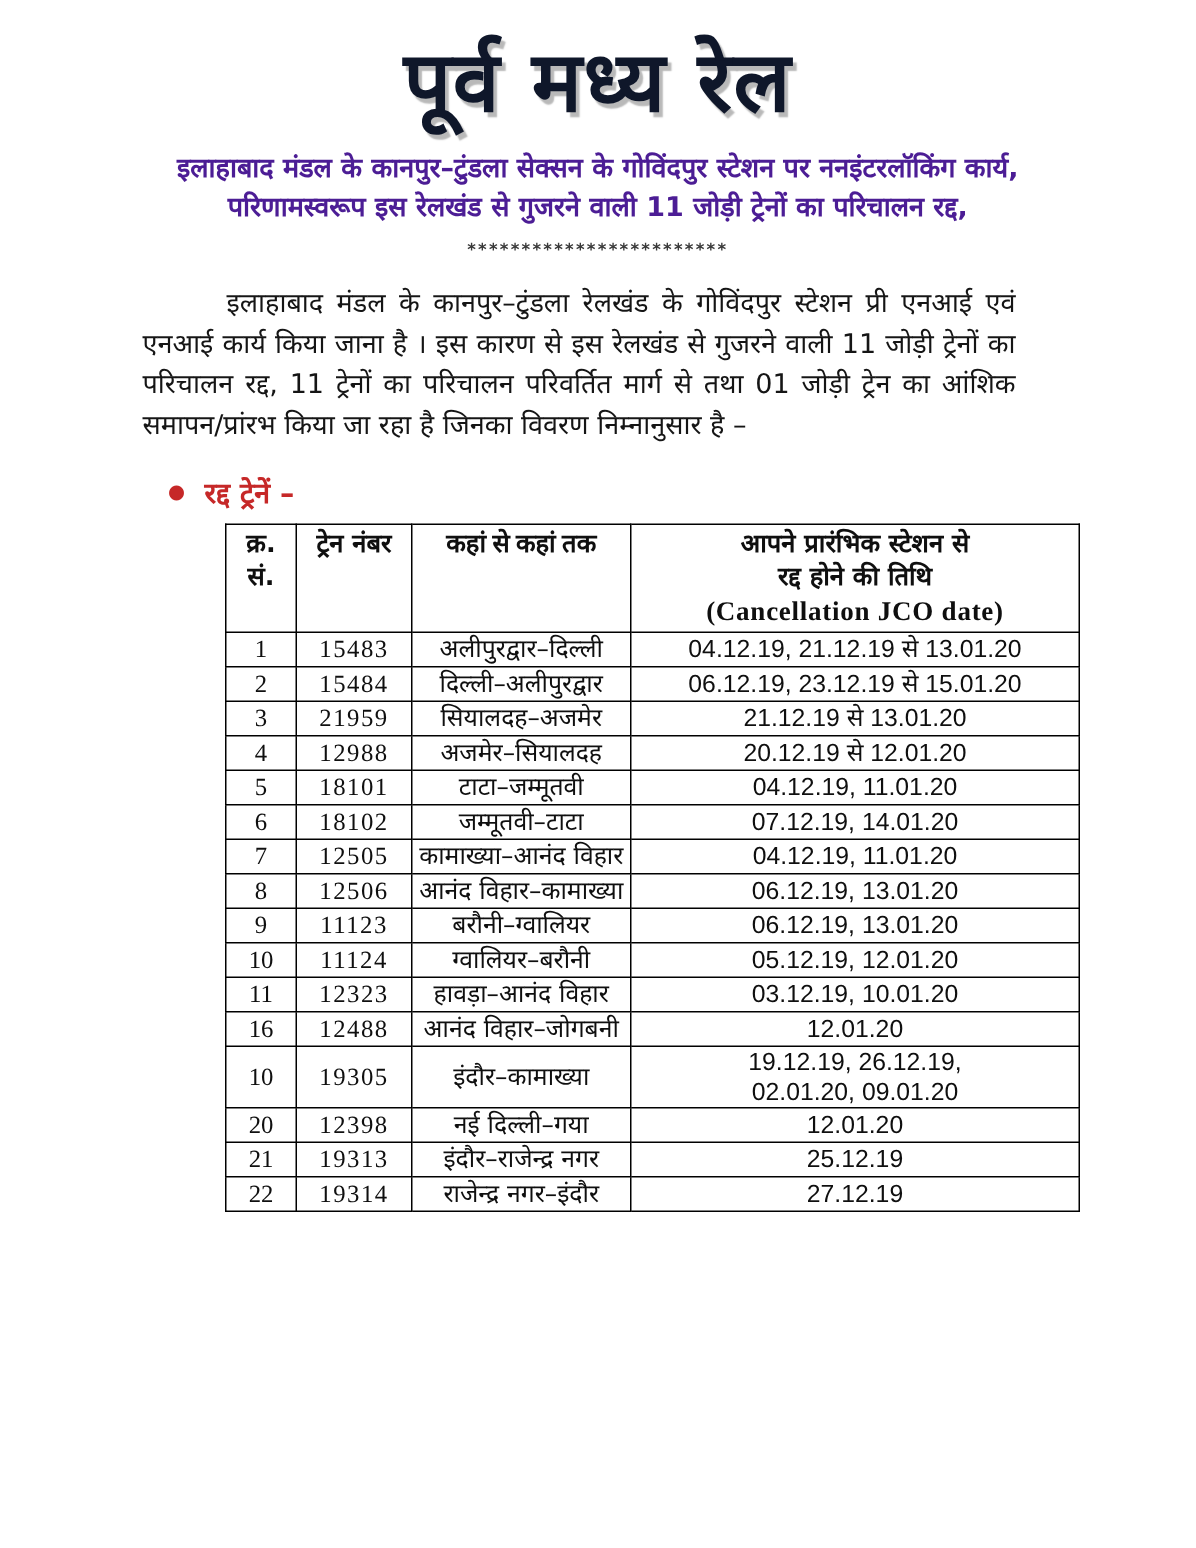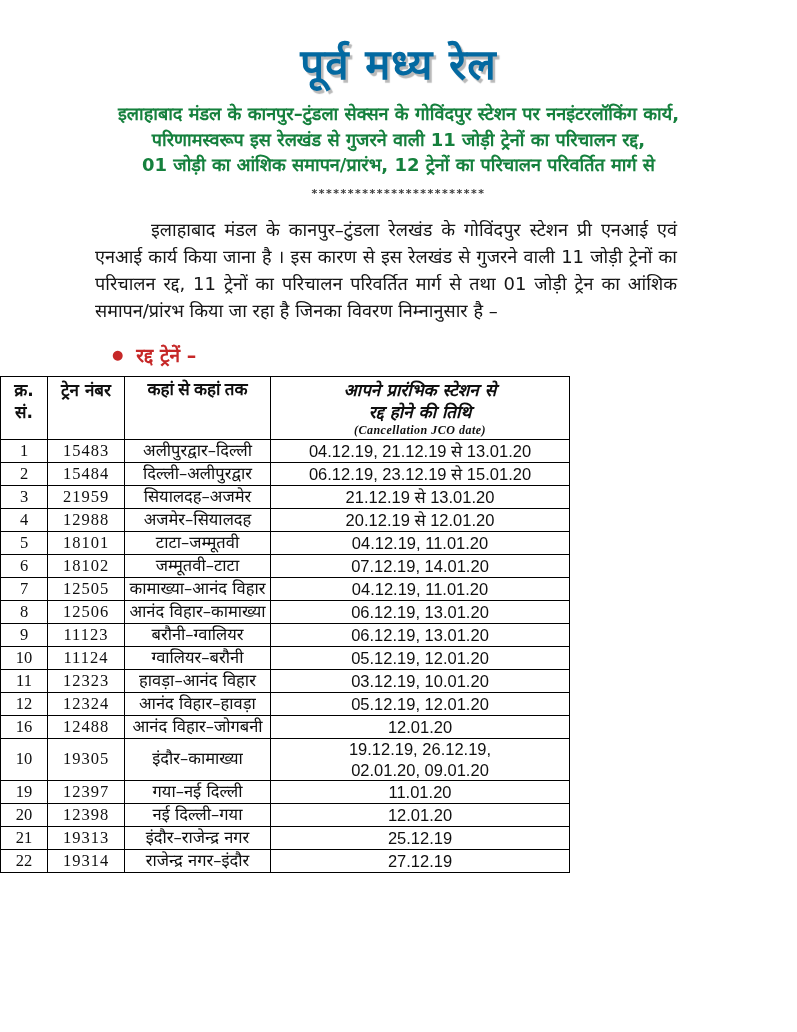--- a/index.html
+++ b/index.html
@@ -6,36 +6,36 @@
   body {
     width:797px; height:1032px;
     background:#ffffff;
     color:#121212;
     font-family:"DejaVu Sans", sans-serif;
     -webkit-font-smoothing:antialiased;
   }
   .page { position:relative; width:797px; height:1032px; overflow:hidden; background:#fff; }
 
   .doc-title {
-    margin:34px 0 6px 0;
-    text-align:center;
-    font-size:42px;
+    margin:14px 0 6px 0;
+    text-align:center;
+    font-size:56px;
     font-weight:bold;
     letter-spacing:1px;
-    color:#0369a1;
+    color:#0f172a;
     text-shadow:2.5px 3px 1px #b9b9b9;
   }
 
   .subtitle {
     margin:10px 60px 0 60px;
     text-align:center;
     font-weight:bold;
     font-size:18px;
     line-height:1.42;
-    color:#15803d;
+    color:#4c1d95;
   }
 
   .asterisk-divider {
     margin-top:9px;
     text-align:center;
     font-size:11px;
     font-weight:bold;
     letter-spacing:1.5px;
     color:#3a3a3a;
   }
@@ -55,44 +55,45 @@
     align-items:center;
     gap:13px;
     font-size:19px;
     font-weight:bold;
   }
   .section-heading .bullet { font-size:13px; line-height:1; }
 
   table.trains {
     border-collapse:collapse;
     table-layout:fixed;
+    margin-left:150px;
     width:541px;
     background:#fff;
   }
   table.trains th, table.trains td {
     border:1.6px solid #000;
   }
   table.trains th {
     vertical-align:top;
     font-size:17px;
     font-weight:bold;
     line-height:1.3;
     padding:2px 3px 1px 3px;
     text-align:center;
     color:#0f0f0f;
   }
   th.col-sn    { width:40px;  text-align:left; padding-left:7px; white-space:pre-line; }
   th.col-no    { width:70px; }
   th.col-route { width:139px;font-family:Liberation Serif, serif; }
-  th.col-dates { width:292px;font-style:italic; }
+  th.col-dates { width:292px; }
   .hdr-dates-hi { white-space:pre-line; }
   .hdr-dates-en {
     font-family:"Liberation Serif", serif;
     font-weight:bold;
-    font-size:12px;
+    font-size:18px;
     letter-spacing:0.5px;
   }
 
   table.trains td {
     height:22px;
     padding:0 3px;
     font-size:16.5px;
     line-height:1.22;
     text-align:center;
     vertical-align:middle;
@@ -119,21 +120,20 @@
 </head>
 <body>
 
 <div class="page">
 
   <h1 class="doc-title">पूर्व मध्य रेल</h1>
 
   <div class="subtitle">
     <div>इलाहाबाद मंडल के कानपुर–टुंडला सेक्सन के गोविंदपुर स्टेशन पर ननइंटरलॉकिंग कार्य,</div>
     <div>परिणामस्वरूप इस रेलखंड से गुजरने वाली 11 जोड़ी ट्रेनों का परिचालन रद्द,</div>
-    <div>01 जोड़ी का आंशिक समापन/प्रारंभ, 12 ट्रेनों का परिचालन परिवर्तित मार्ग से</div>
   </div>
 
   <div class="asterisk-divider">************************</div>
 
   <p class="body-para">इलाहाबाद मंडल के कानपुर–टुंडला रेलखंड के गोविंदपुर स्टेशन प्री एनआई एवं एनआई कार्य किया जाना है । इस कारण से इस रेलखंड से गुजरने वाली 11 जोड़ी ट्रेनों का परिचालन रद्द, 11 ट्रेनों का परिचालन परिवर्तित मार्ग से तथा 01 जोड़ी ट्रेन का आंशिक समापन/प्रांरभ किया जा रहा है जिनका विवरण निम्नानुसार है –</p>
 
   <div class="section-heading" style="color: rgb(198, 40, 40);">
     <span class="bullet">●</span>
     <span>रद्द ट्रेनें  –</span>
   </div>
@@ -213,45 +213,33 @@
           <td class="cell-route">ग्वालियर–बरौनी</td>
           <td class="cell-dates">05.12.19, 12.01.20</td>
         </tr>
         <tr>
           <td class="cell-sn">11</td>
           <td class="cell-no">12323</td>
           <td class="cell-route">हावड़ा–आनंद विहार</td>
           <td class="cell-dates">03.12.19, 10.01.20</td>
         </tr>
         <tr>
-          <td class="cell-sn">12</td>
-          <td class="cell-no">12324</td>
-          <td class="cell-route">आनंद विहार–हावड़ा</td>
-          <td class="cell-dates">05.12.19, 12.01.20</td>
-        </tr>
-        <tr>
           <td class="cell-sn">16</td>
           <td class="cell-no">12488</td>
           <td class="cell-route">आनंद विहार–जोगबनी</td>
           <td class="cell-dates">12.01.20</td>
         </tr>
         <tr>
           <td class="cell-sn">10</td>
           <td class="cell-no">19305</td>
           <td class="cell-route">इंदौर–कामाख्या</td>
           <td class="cell-dates">19.12.19, 26.12.19,
 02.01.20, 09.01.20</td>
         </tr>
         <tr>
-          <td class="cell-sn">19</td>
-          <td class="cell-no">12397</td>
-          <td class="cell-route">गया–नई दिल्ली</td>
-          <td class="cell-dates">11.01.20</td>
-        </tr>
-        <tr>
           <td class="cell-sn">20</td>
           <td class="cell-no">12398</td>
           <td class="cell-route">नई दिल्ली–गया</td>
           <td class="cell-dates">12.01.20</td>
         </tr>
         <tr>
           <td class="cell-sn">21</td>
           <td class="cell-no">19313</td>
           <td class="cell-route">इंदौर–राजेन्द्र नगर</td>
           <td class="cell-dates">25.12.19</td>

